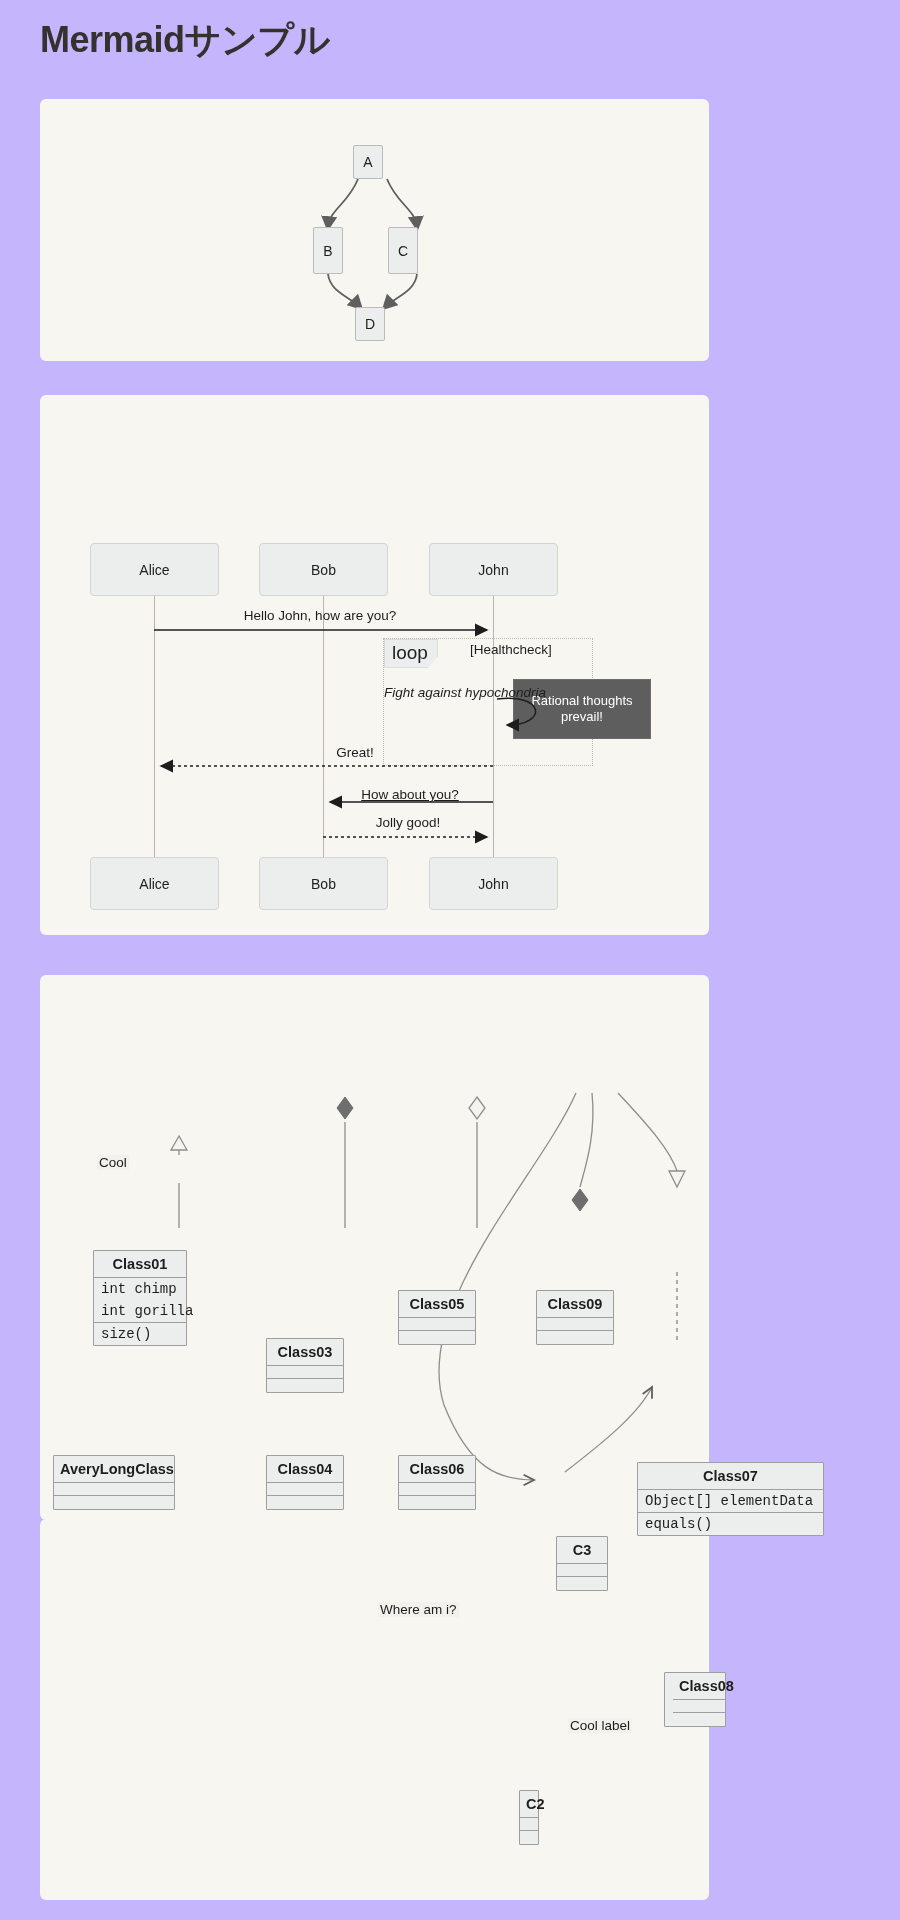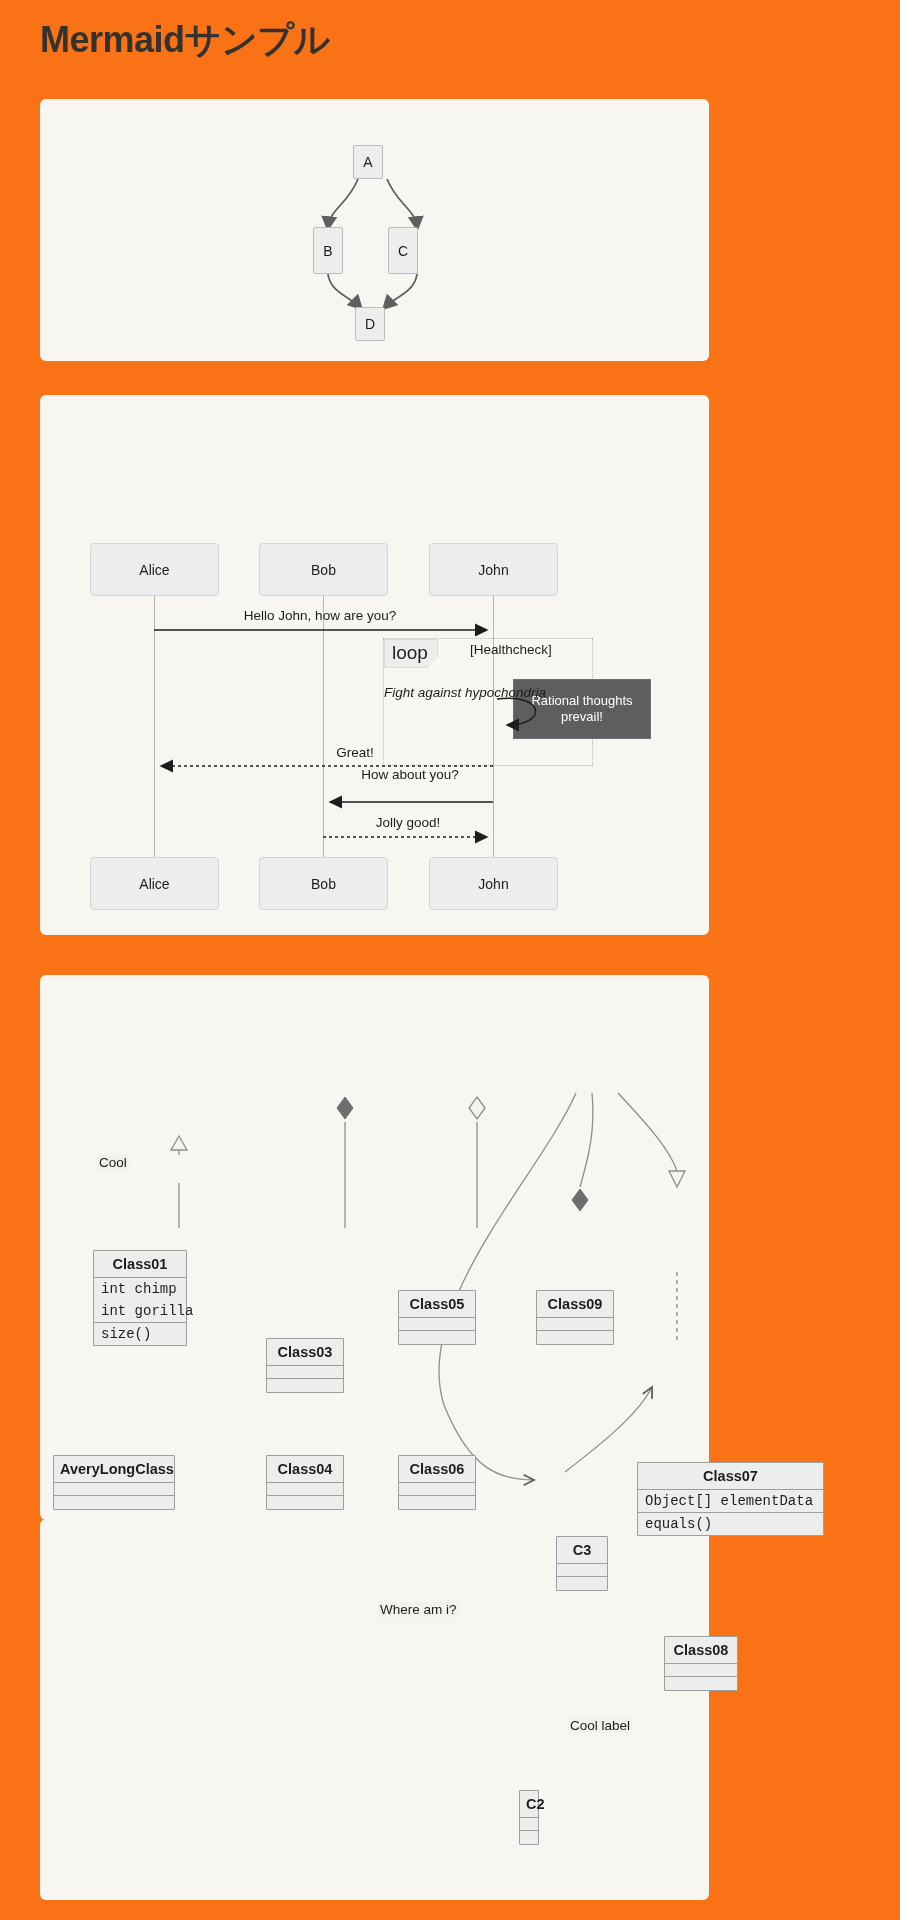--- a/index.html
+++ b/index.html
@@ -5,21 +5,21 @@
   * { box-sizing: border-box; }
   html, body {
     margin: 0; padding: 0;
     width: 900px; height: 1920px;
     background: #ffffff;
     font-family: "Liberation Sans", sans-serif;
   }
   #page {
     position: relative;
     width: 900px; height: 1920px;
-    background: #f97316;
+    background: #c4b5fd;
     overflow: hidden;
   }
   #page-title {
     position: absolute;
     left: 40px; top: 16px;
     font-size: 36px;
     font-weight: bold;
     color: #33322e;
     letter-spacing: -0.5px;
   }
@@ -211,21 +211,21 @@
       <line x1="453" y1="371" x2="121" y2="371" stroke="#1d1d1d" stroke-width="1.5" stroke-dasharray="3,3" marker-end="url(#sqArrowL)"></line>
 
       <line x1="453" y1="407" x2="290" y2="407" stroke="#1d1d1d" stroke-width="1.5" marker-end="url(#sqArrowL)"></line>
 
       <line x1="283" y1="442" x2="447" y2="442" stroke="#1d1d1d" stroke-width="1.5" stroke-dasharray="3,3" marker-end="url(#sqArrow)"></line>
     </svg>
 
     <div class="msg-label" style="left:170px; top:213px; width:220px;">Hello John, how are you?</div>
     <div class="msg-label" style="left:335px; top:290px; width:180px;font-style:italic;">Fight against hypochondria</div>
     <div class="msg-label" style="left:225px; top:350px; width:180px;">Great!</div>
-    <div class="msg-label" style="left:280px; top:372px; width:180px;">How about you?</div>
+    <div class="msg-label" style="left:280px; top:392px; width:180px;text-decoration:underline;">How about you?</div>
     <div class="msg-label" style="left:278px; top:420px; width:180px;">Jolly good!</div>
 
     <div class="actor-box" style="left:50px; top:462px;">
       <span>Alice</span>
     </div>
     <div class="actor-box" style="left:219px; top:462px;">
       <span>Bob</span>
     </div>
     <div class="actor-box" style="left:389px; top:462px;">
       <span>John</span>
@@ -326,21 +326,21 @@
   <div class="cls" style="left:637px; top:1462px; width:187px;">
     <div class="cls-title">Class07</div>
     <div class="cls-sec">
       <div class="cls-row">Object[] elementData</div>
     </div>
     <div class="cls-sec last">
       <div class="cls-row">equals()</div>
     </div>
   </div>
 
-  <div class="cls" style="left:664px; top:1636px; width:74px;">
+  <div class="cls" style="left:664px; top:1672px; width:62px;padding-left:8px;">
     <div class="cls-title">Class08</div>
     <div class="cls-sec empty"></div>
     <div class="cls-sec last empty"></div>
   </div>
 
   <div class="cls" style="left:519px; top:1790px; width:20px;">
     <div class="cls-title">C2</div>
     <div class="cls-sec empty"></div>
     <div class="cls-sec last empty"></div>
   </div>

